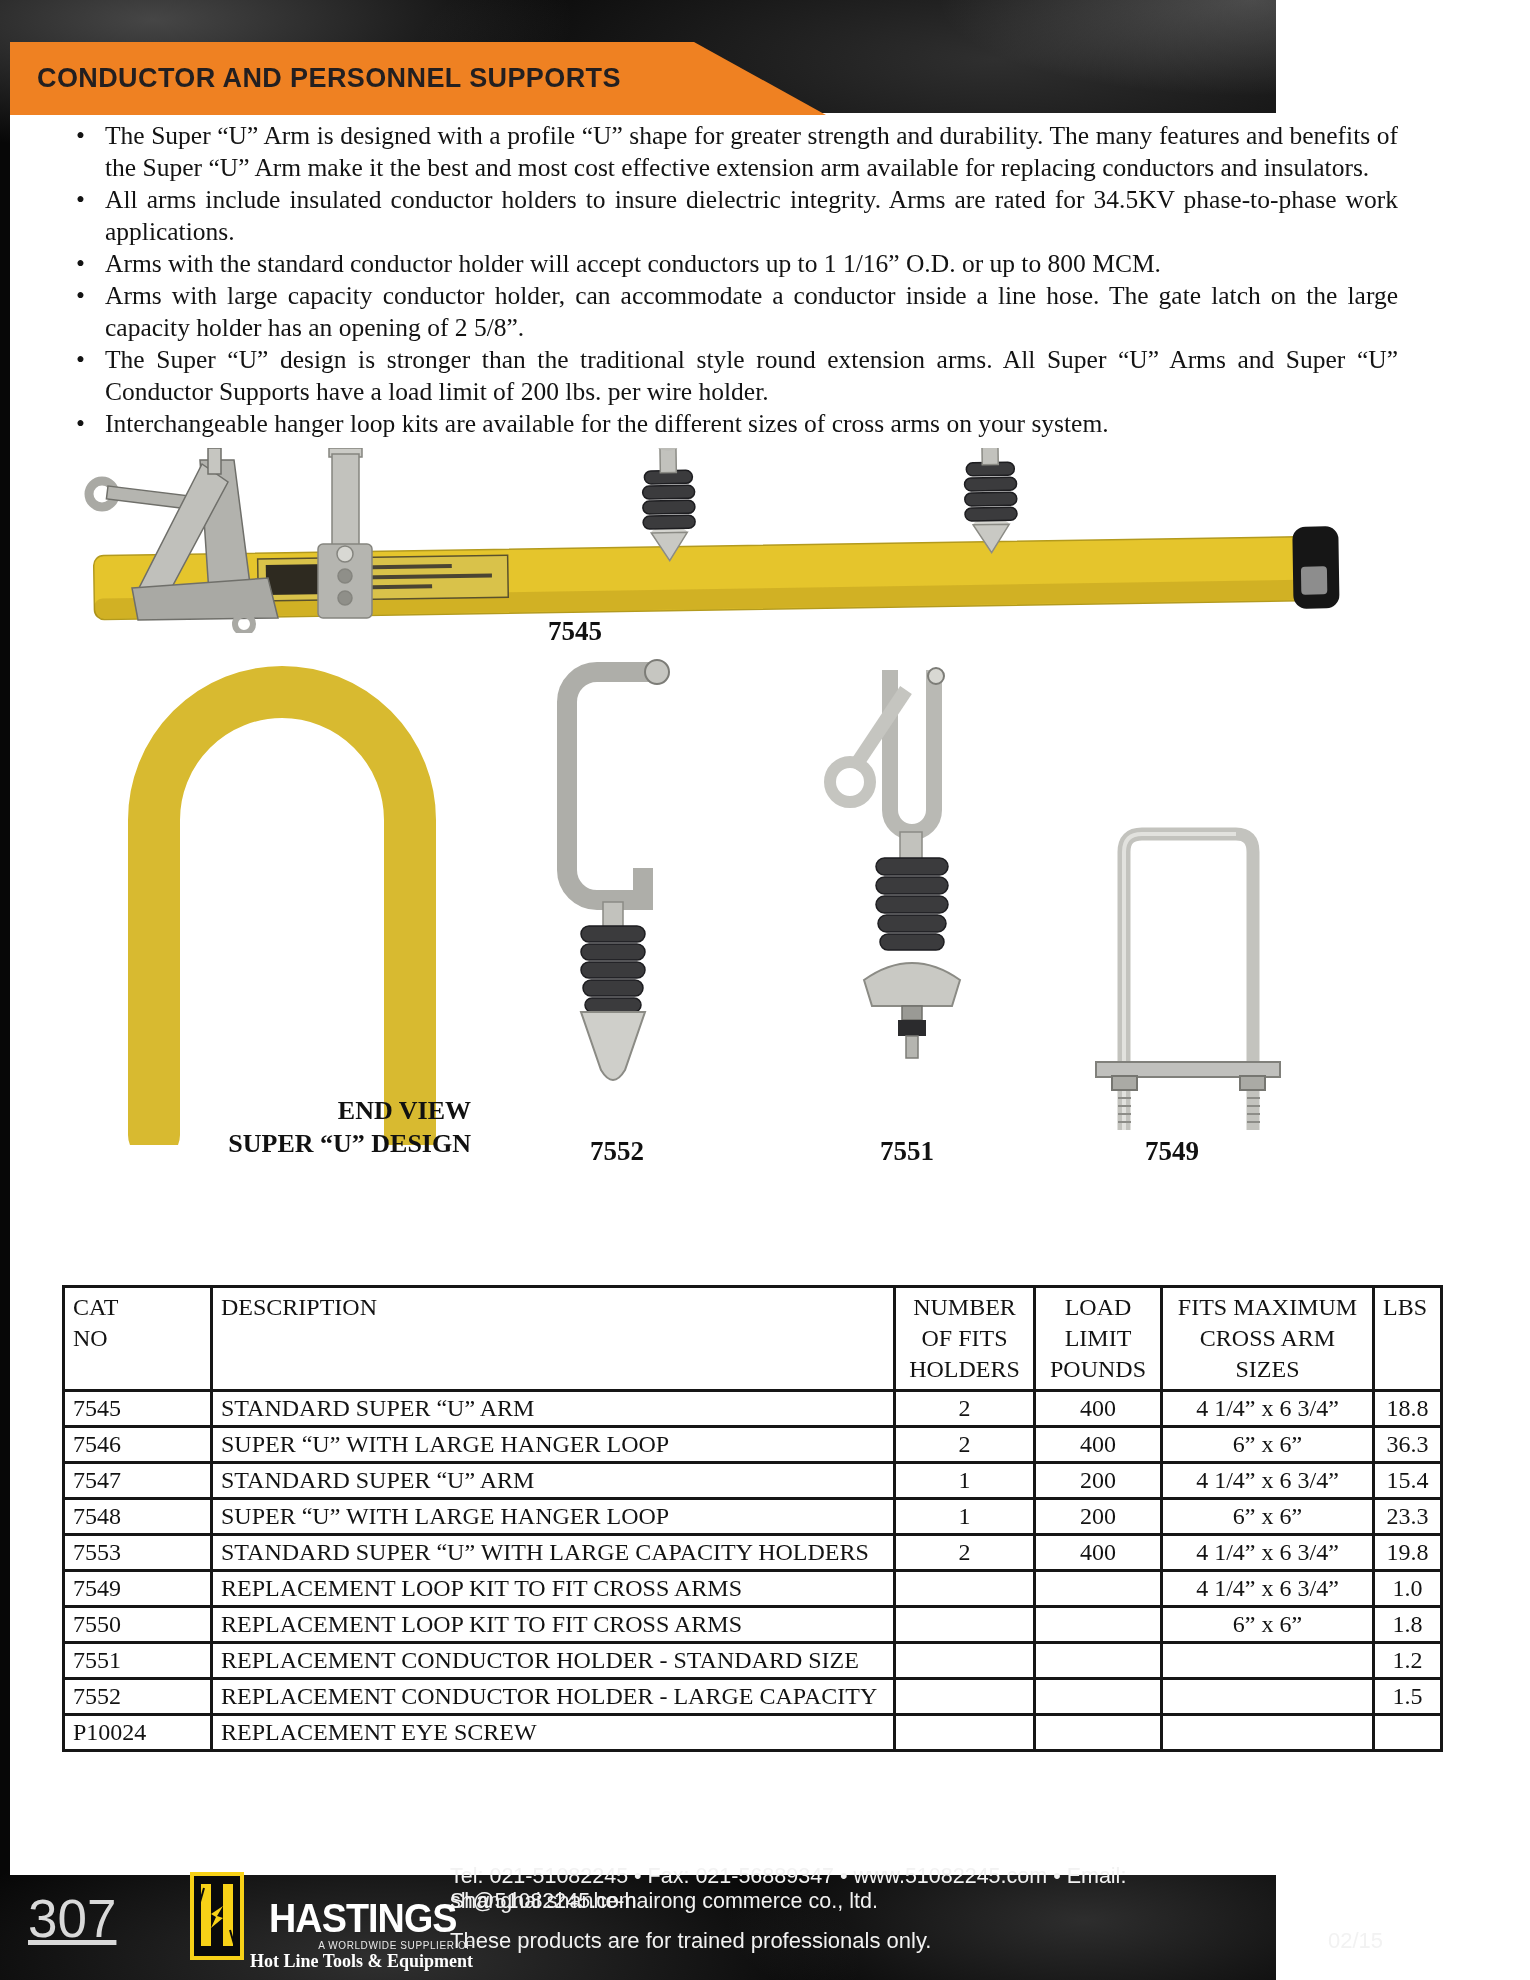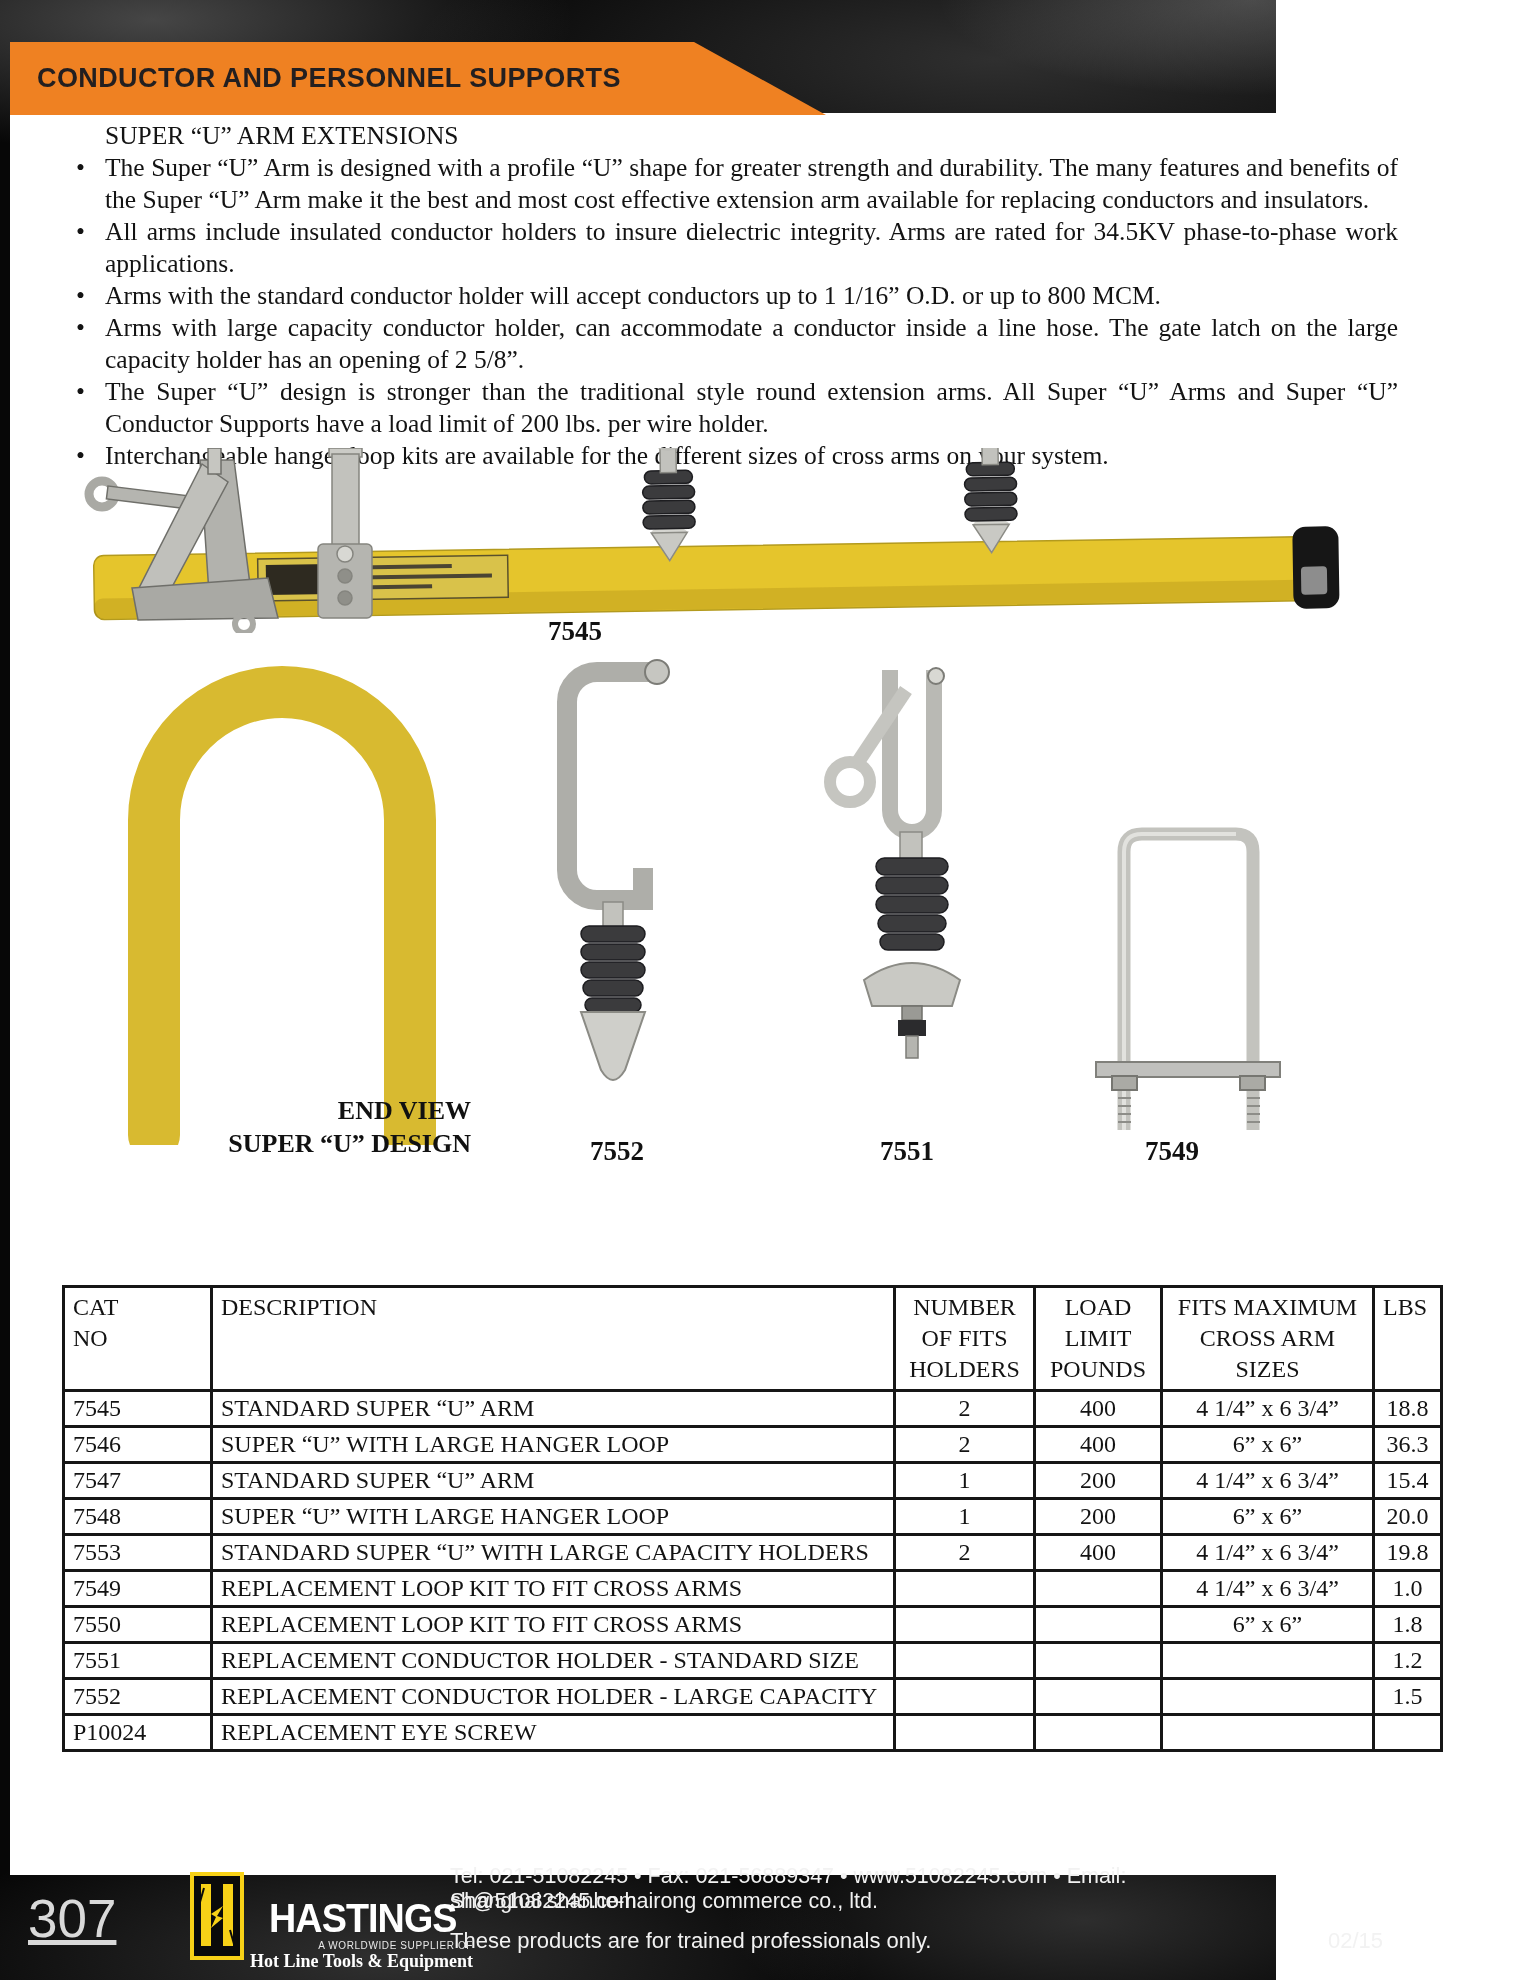--- a/index.html
+++ b/index.html
@@ -60,21 +60,20 @@
 
 <div class="canvas">
 
   <div class="page"></div>
 
   <div class="banner">
     <span class="banner-title">CONDUCTOR AND PERSONNEL SUPPORTS</span>
   </div>
 
   <div class="intro">
-    <div class="intro-heading">SUPER “U” ARM EXTENSIONS</div>
     <div class="bullet"><span class="dot">•</span><span>The Super “U” Arm is designed with a profile “U” shape for greater strength and durability.  The many features and benefits of the Super “U” Arm make it the best and most cost effective extension arm available for replacing conductors and insulators.</span></div>
     <div class="bullet"><span class="dot">•</span><span>All arms include insulated conductor holders to insure dielectric integrity.  Arms are rated for 34.5KV phase-to-phase work applications.</span></div>
     <div class="bullet"><span class="dot">•</span><span>Arms with the standard conductor holder will accept conductors up to 1 1/16” O.D. or up to 800 MCM.</span></div>
     <div class="bullet"><span class="dot">•</span><span>Arms with large capacity conductor holder, can accommodate a conductor inside a line hose.  The gate latch on the large capacity holder has an opening of 2 5/8”.</span></div>
     <div class="bullet"><span class="dot">•</span><span>The Super “U” design is stronger than the traditional style round extension arms.  All Super “U” Arms and Super “U” Conductor Supports have a load limit of 200 lbs. per wire holder.</span></div>
     <div class="bullet"><span class="dot">•</span><span>Interchangeable hanger loop kits are available for the different sizes of cross arms on your system.</span></div>
   </div>
 
   <svg class="figsvg" style="left:80px;top:448px;width:1260px;height:185px" viewBox="0 0 1260 185">
     <defs>
@@ -236,21 +235,21 @@
       <td class="c-load">200</td>
       <td class="c-fits">4 1/4” x 6 3/4”</td>
       <td class="c-lbs">15.4</td>
     </tr>
         <tr>
       <td class="c-cat">7548</td>
       <td class="c-desc">SUPER “U” WITH LARGE HANGER LOOP</td>
       <td class="c-num">1</td>
       <td class="c-load">200</td>
       <td class="c-fits">6” x 6”</td>
-      <td class="c-lbs">20.0</td>
+      <td class="c-lbs">23.3</td>
     </tr>
         <tr>
       <td class="c-cat">7553</td>
       <td class="c-desc">STANDARD SUPER “U” WITH LARGE CAPACITY HOLDERS</td>
       <td class="c-num">2</td>
       <td class="c-load">400</td>
       <td class="c-fits">4 1/4” x 6 3/4”</td>
       <td class="c-lbs">19.8</td>
     </tr>
         <tr>

